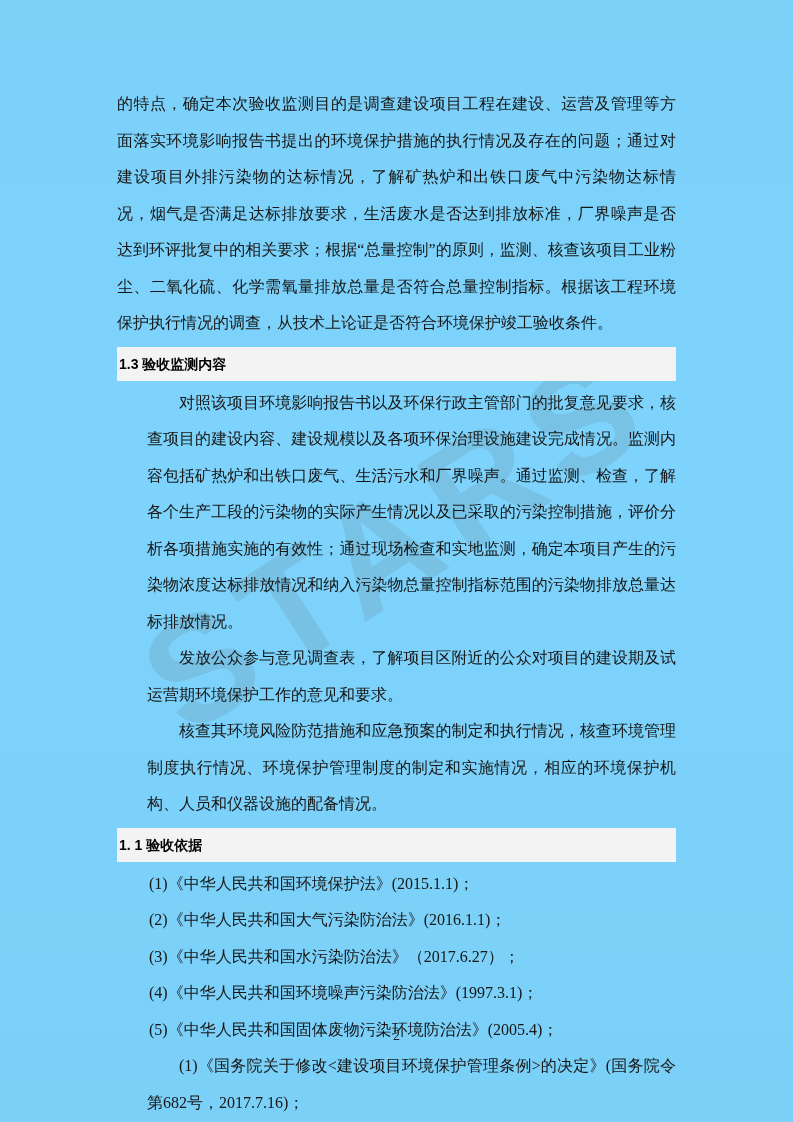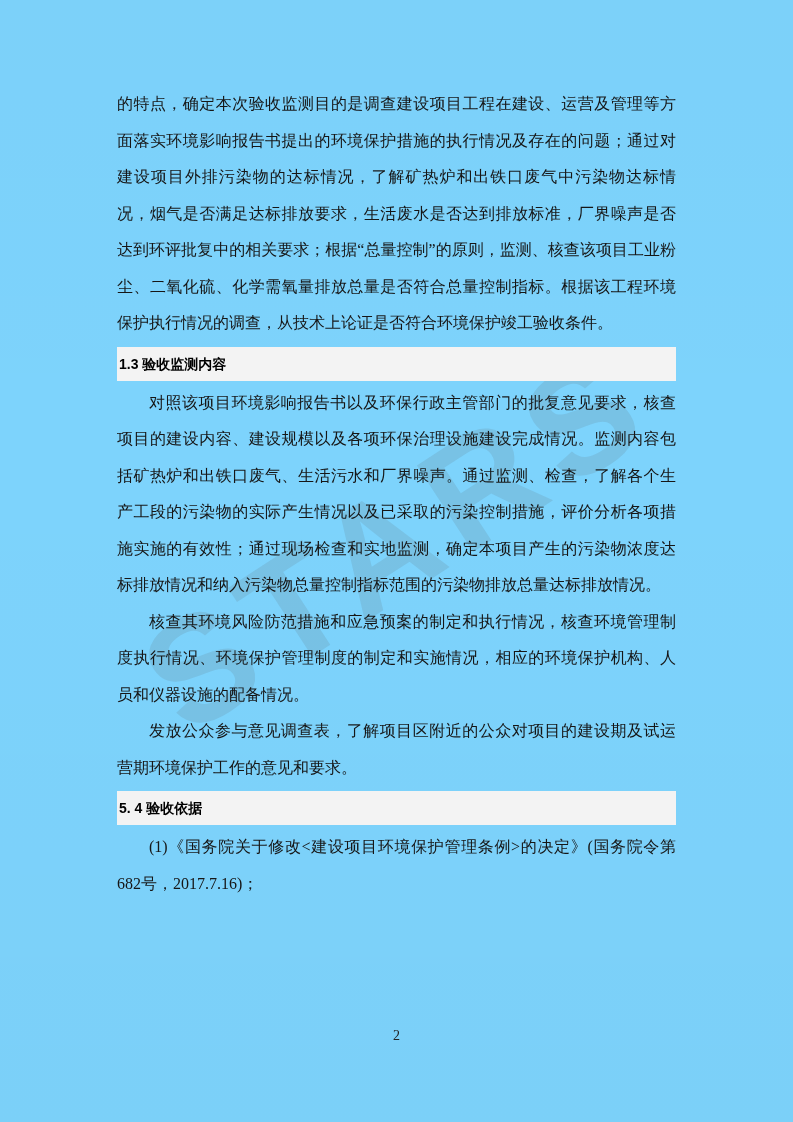--- a/index.html
+++ b/index.html
@@ -47,20 +47,21 @@
     font-size: 16px;
     line-height: 36.5px;
     text-align: justify;
     text-justify: inter-character;
   }
   p.para {
     margin: 0;
   }
   p.indent {
     text-indent: 2em;
+    margin-left: 30px;
   }
   .heading {
     font-family: "Liberation Sans", "DejaVu Sans", sans-serif;
     font-weight: bold;
     color: #000000;
     font-size: 14px;
     line-height: 30px;
     margin: 5px 0 4px 0;
     padding: 2px 0 2px 2px;
     background: #f3f3f3;
@@ -90,27 +91,34 @@
   <div class="watermark">STARS</div>
 
   <main class="content">
 
     <p class="para">的特点，确定本次验收监测目的是调查建设项目工程在建设、运营及管理等方面落实环境影响报告书提出的环境保护措施的执行情况及存在的问题；通过对建设项目外排污染物的达标情况，了解矿热炉和出铁口废气中污染物达标情况，烟气是否满足达标排放要求，生活废水是否达到排放标准，厂界噪声是否达到环评批复中的相关要求；根据“总量控制”的原则，监测、核查该项目工业粉尘、二氧化硫、化学需氧量排放总量是否符合总量控制指标。根据该工程环境保护执行情况的调查，从技术上论证是否符合环境保护竣工验收条件。</p>
 
     <h2 class="heading">1.3 验收监测内容</h2>
 
     <p class="para indent">对照该项目环境影响报告书以及环保行政主管部门的批复意见要求，核查项目的建设内容、建设规模以及各项环保治理设施建设完成情况。监测内容包括矿热炉和出铁口废气、生活污水和厂界噪声。通过监测、检查，了解各个生产工段的污染物的实际产生情况以及已采取的污染控制措施，评价分析各项措施实施的有效性；通过现场检查和实地监测，确定本项目产生的污染物浓度达标排放情况和纳入污染物总量控制指标范围的污染物排放总量达标排放情况。</p>
 
+    <p class="para indent">发放公众参与意见调查表，了解项目区附近的公众对项目的建设期及试运营期环境保护工作的意见和要求。</p>
+
     <p class="para indent">核查其环境风险防范措施和应急预案的制定和执行情况，核查环境管理制度执行情况、环境保护管理制度的制定和实施情况，相应的环境保护机构、人员和仪器设施的配备情况。</p>
 
-    <p class="para indent">发放公众参与意见调查表，了解项目区附近的公众对项目的建设期及试运营期环境保护工作的意见和要求。</p>
-
-    <h2 class="heading">5. 4 验收依据</h2>
+    <h2 class="heading">1. 1 验收依据</h2>
 
 
+    <div>
+      <p class="law-item">(1)《中华人民共和国环境保护法》(2015.1.1)；</p>
+      <p class="law-item">(2)《中华人民共和国大气污染防治法》(2016.1.1)；</p>
+      <p class="law-item">(3)《中华人民共和国水污染防治法》（2017.6.27）；</p>
+      <p class="law-item">(4)《中华人民共和国环境噪声污染防治法》(1997.3.1)；</p>
+      <p class="law-item">(5)《中华人民共和国固体废物污染环境防治法》(2005.4)；</p>
+    </div>
 
 
     <p class="para indent">(1)《国务院关于修改&lt;建设项目环境保护管理条例&gt;的决定》(国务院令第682号，2017.7.16)；</p>
 
   </main>
 
   <footer class="footer">
     <span>2</span>
   </footer>
 

